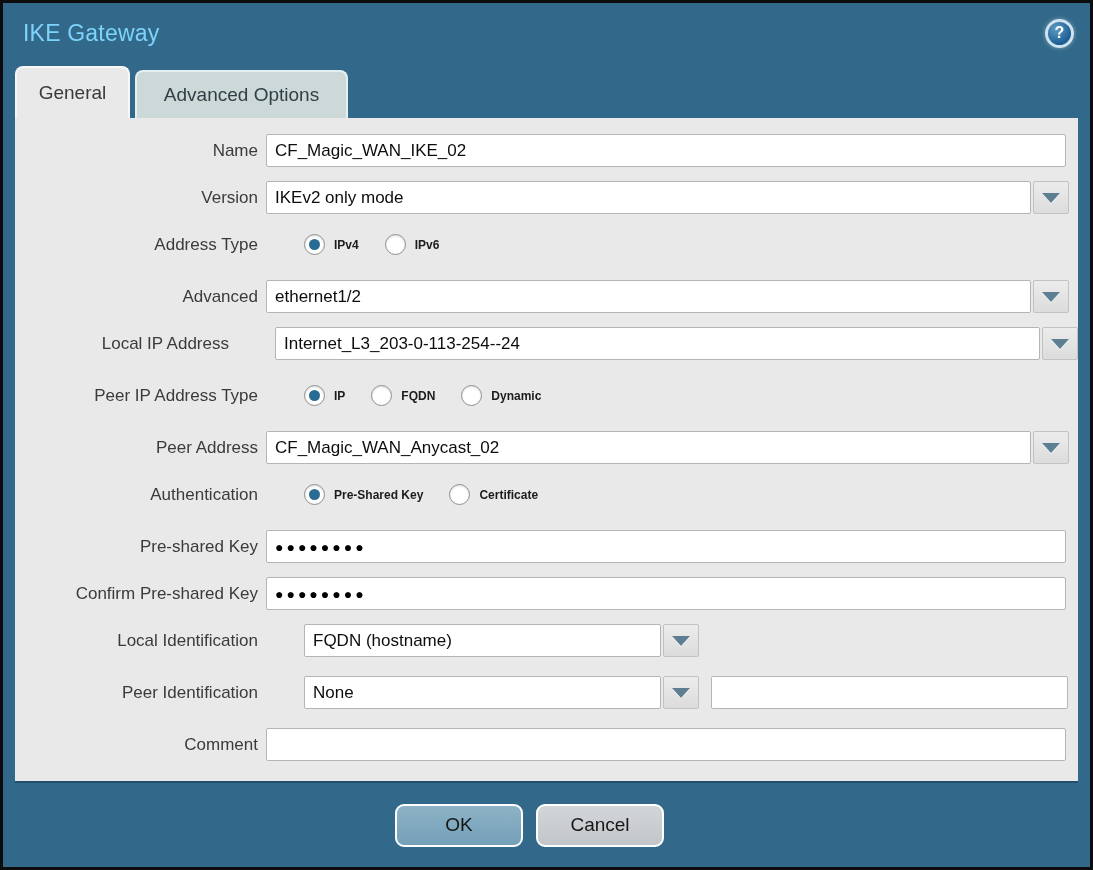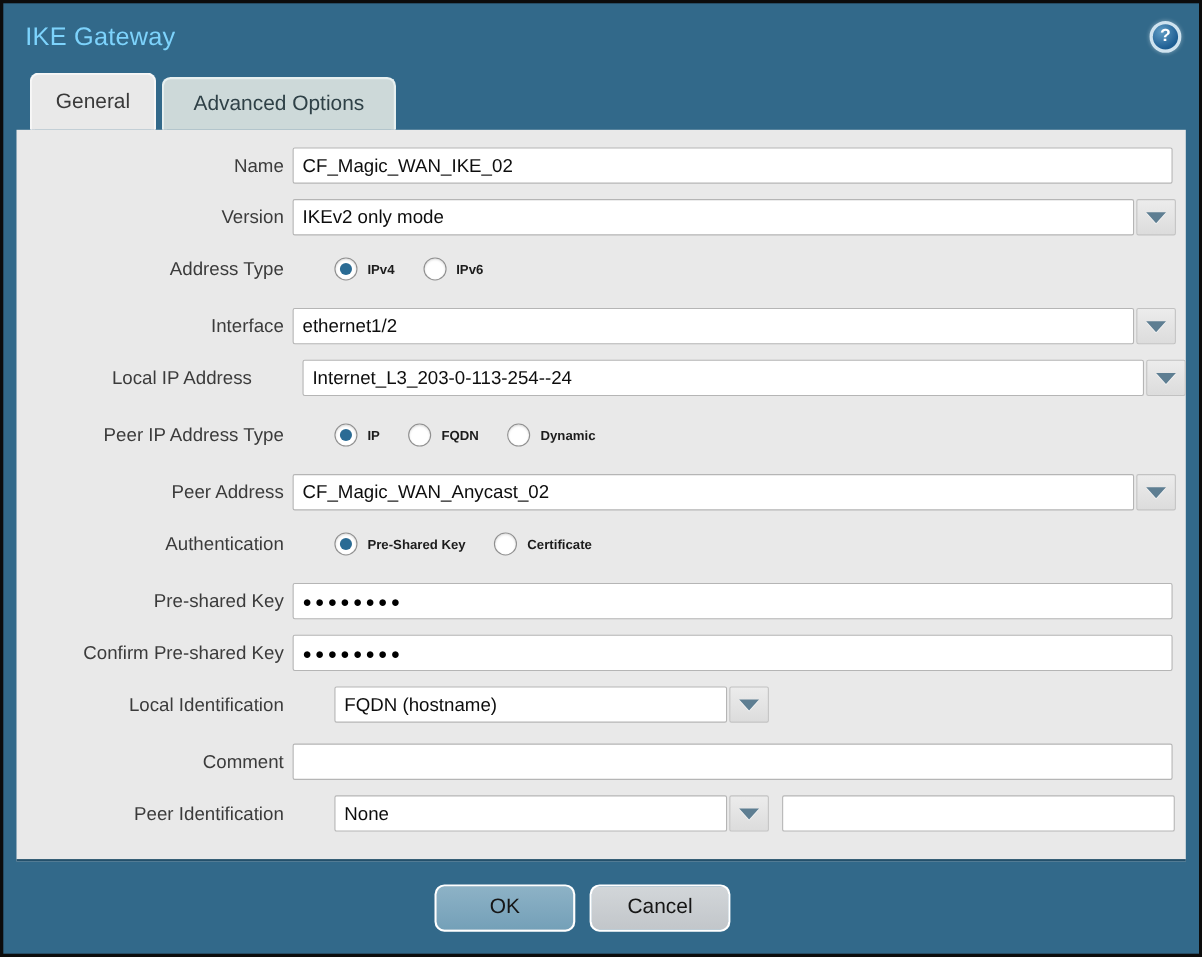--- a/index.html
+++ b/index.html
@@ -21,21 +21,21 @@
     width:29px; height:29px; border-radius:50%;
     background:radial-gradient(circle at 35% 30%, #5f9cc4, #1d5d92 70%);
     border:3px solid #cfe3ef;
     box-shadow:0 0 4px rgba(255,255,255,0.4);
     color:#ffffff; font-size:16px; font-weight:bold;
     display:flex; align-items:center; justify-content:center;
     cursor:pointer;
   }
 
   
-  .tabs { height:55px; display:flex; align-items:flex-end; padding-left:24px; gap:5px; }
+  .tabs { height:55px; display:flex; align-items:flex-end; padding-left:12px; gap:5px; }
   .tab {
     display:flex; align-items:center; justify-content:center;
     border-radius:8px 8px 0 0; font-size:19px; cursor:pointer;
   }
   .tab.active {
     width:115px; height:52px; background:#e9e9e9; color:#3a3a3a;
     border:2px solid #f7f7f7; border-bottom:none;
   }
   .tab.inactive {
     width:213px; height:48px; background:#cdd9d9; color:#2f4147;
@@ -146,21 +146,21 @@
           <span class="opt-label">IPv4</span>
         </span>
         <span class="opt">
           <span class="radio"></span>
           <span class="opt-label">IPv6</span>
         </span>
       </div>
     </div>
 
     <div class="row">
-      <div class="lbl">Interface</div>
+      <div class="lbl">Advanced</div>
       <div class="ctrl combo">
         <div class="input">ethernet1/2</div>
         <div class="dd-btn">
           <span class="dd-arrow"></span>
         </div>
       </div>
     </div>
 
     <div class="row gap-lg">
       <div class="lbl">Local IP Address</div>
@@ -231,38 +231,38 @@
     <div class="row gap-lg">
       <div class="lbl">Local Identification</div>
       <div class="ctrl combo small">
         <div class="input">FQDN (hostname)</div>
         <div class="dd-btn">
           <span class="dd-arrow"></span>
         </div>
       </div>
     </div>
 
-    <div class="row">
-      <div class="lbl">Comment</div>
-      <div class="ctrl">
-        <div class="input w-full"></div>
-      </div>
-    </div>
-
     <div class="row gap-lg">
       <div class="lbl">Peer Identification</div>
       <div class="ctrl combo small">
         <div class="input">None</div>
         <div class="dd-btn">
           <span class="dd-arrow"></span>
         </div>
         <div class="input id-value"></div>
       </div>
     </div>
 
+    <div class="row">
+      <div class="lbl">Comment</div>
+      <div class="ctrl">
+        <div class="input w-full"></div>
+      </div>
+    </div>
+
   </div>
 
   <div class="footer">
     <button class="btn btn-ok">OK</button>
     <button class="btn btn-cancel">Cancel</button>
   </div>
 
 </div>
 
 </body></html>

